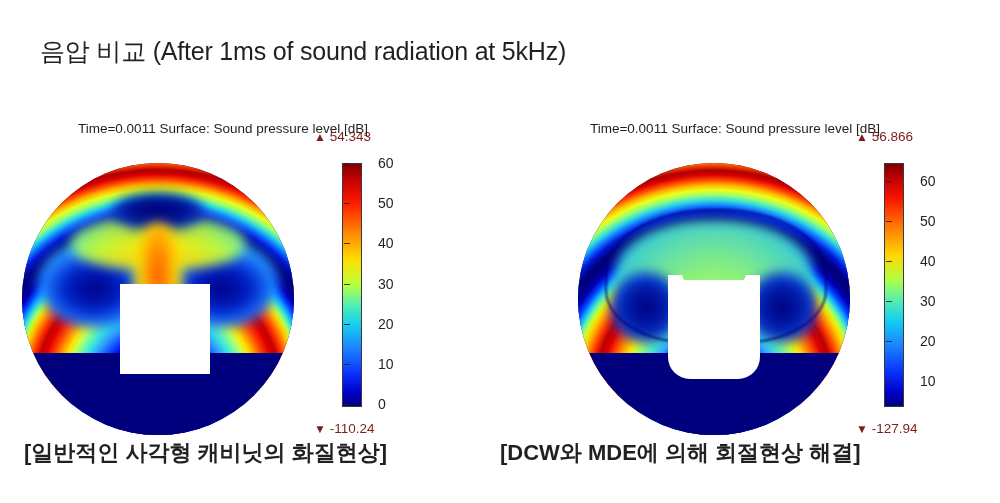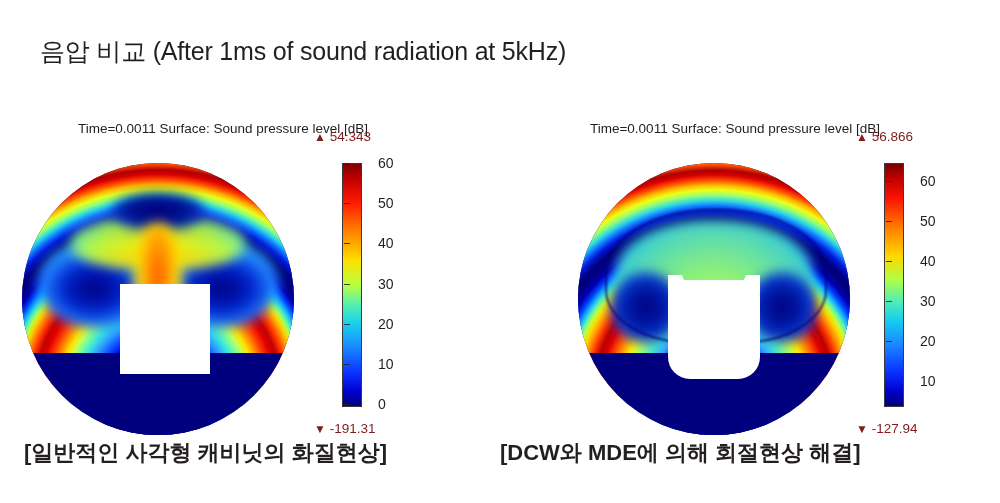--- a/index.html
+++ b/index.html
@@ -253,21 +253,21 @@
       <div class="tlabel" style="top:40px">50</div>
       <div class="tlabel" style="top:80px">40</div>
       <div class="tlabel" style="top:121px">30</div>
       <div class="tlabel" style="top:161px">20</div>
       <div class="tlabel" style="top:201px">10</div>
       <div class="tlabel" style="top:241px">0</div>
     </div>
 
     <div class="cbar-min">
       <span class="tri">▼</span>
-      <span>-191.31</span>
+      <span>-110.24</span>
     </div>
   </div>
 </div>
 
 <div class="panel right">
 
   <div class="panel-header">Time=0.0011   Surface: Sound pressure level [dB]</div>
 
   <div class="field-wrap">
     <div class="field-circle">

